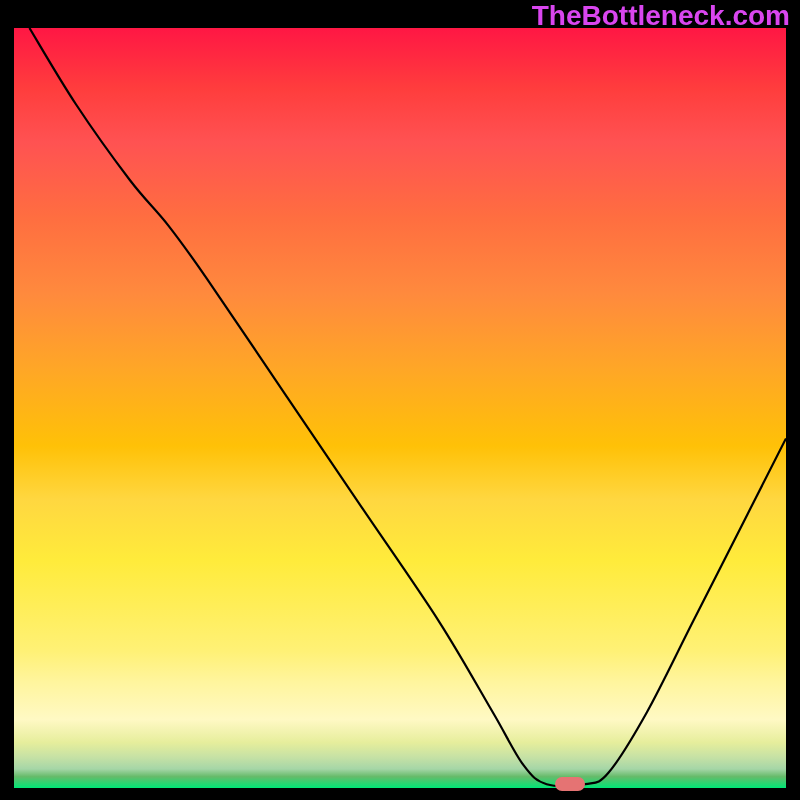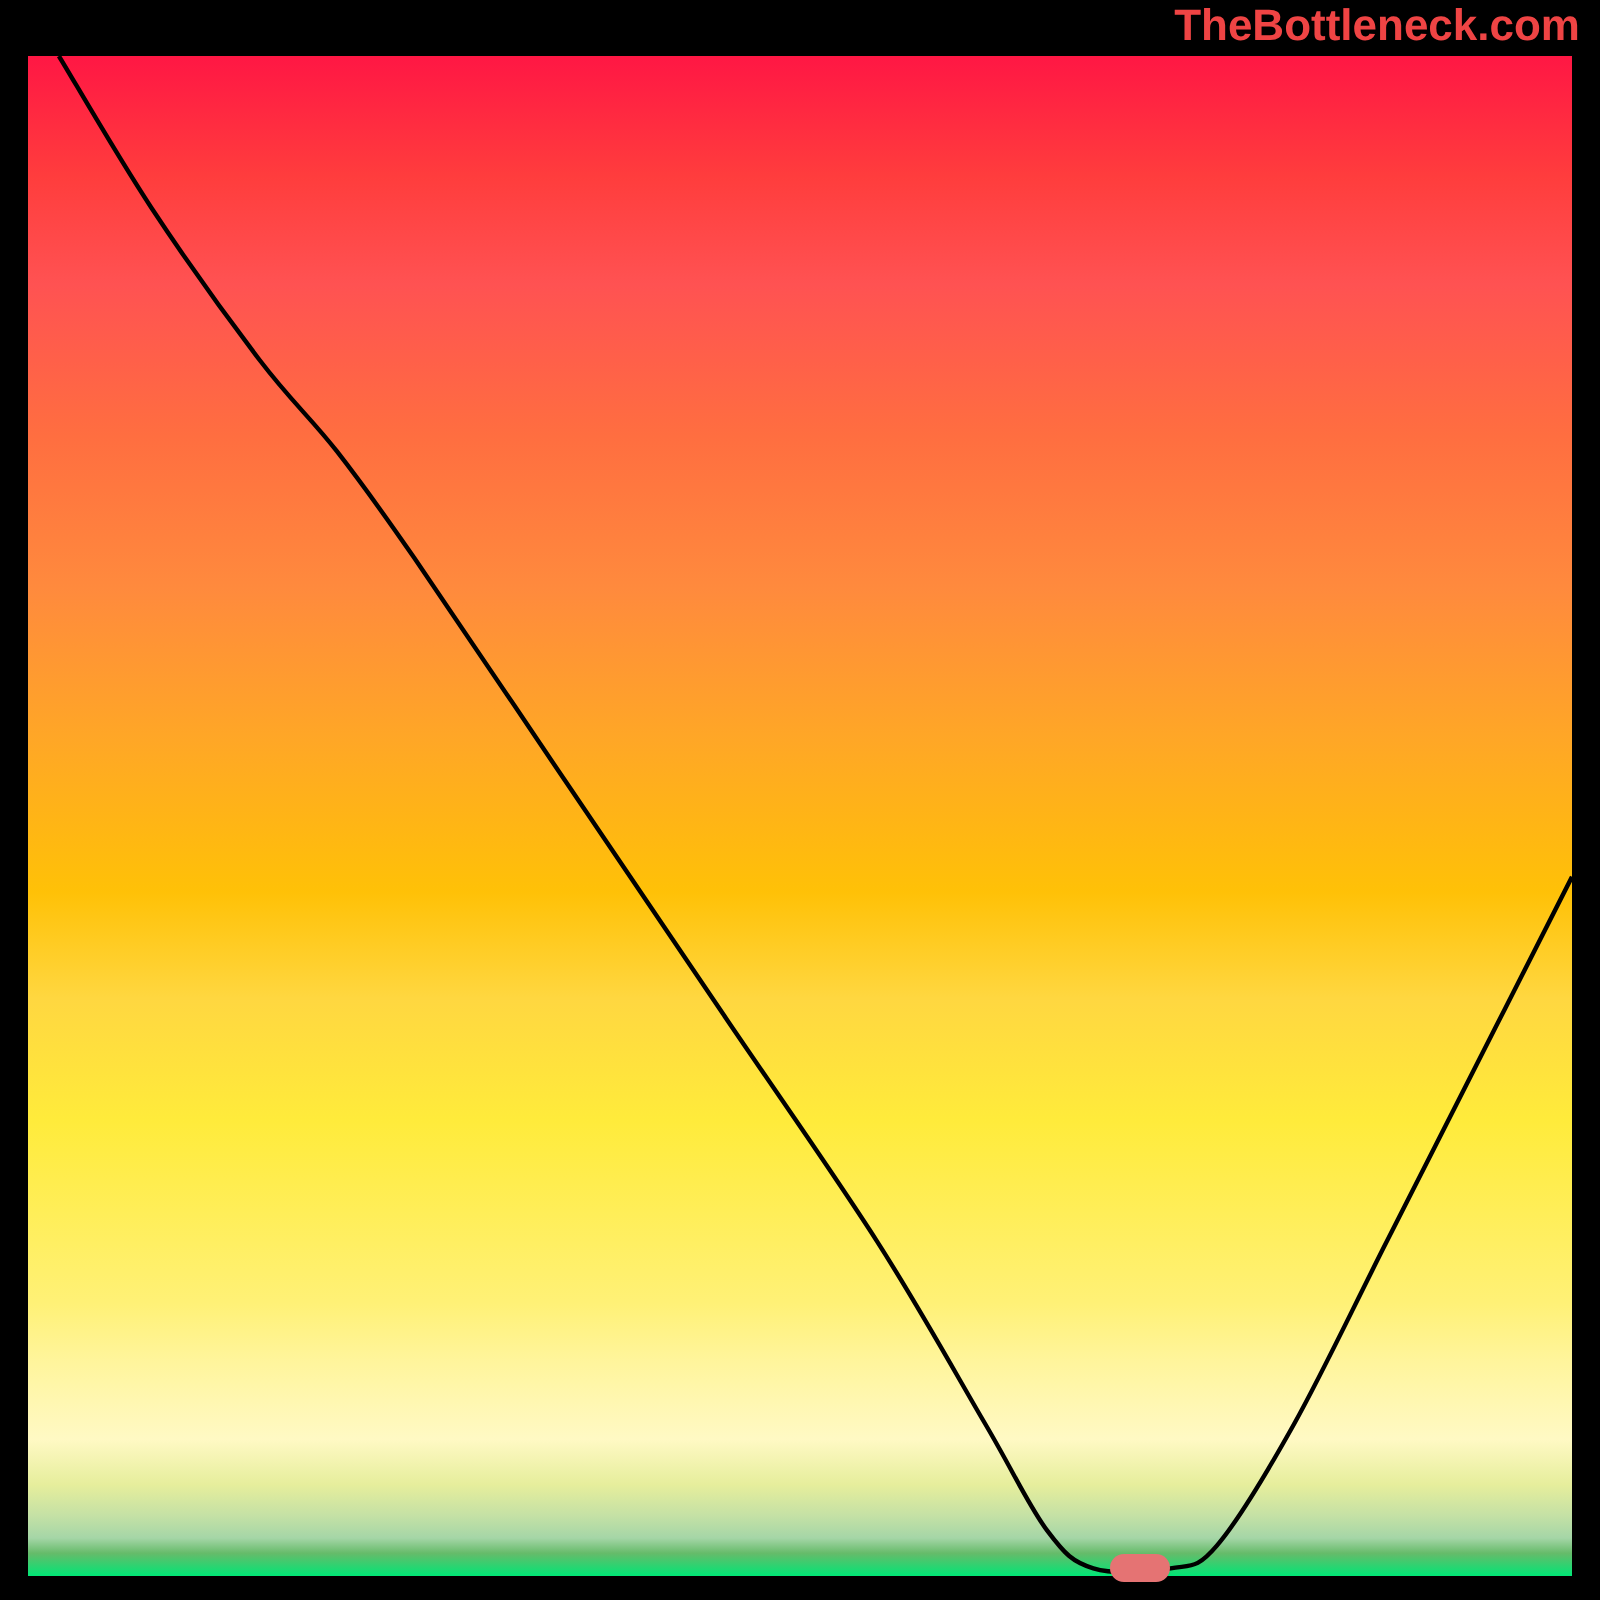--- a/index.html
+++ b/index.html
@@ -7,23 +7,23 @@
   .chart-container {
     position: relative;
     width: 800px;
     height: 800px;
     background: #000;
   }
   .watermark {
     position: absolute;
     top: 0;
     right: 10px;
-    color: #ef4444;
+    color: #d946ef;
     font-family: Arial, sans-serif;
-    font-size: 22px;
+    font-size: 28px;
     font-weight: bold;
     z-index: 10;
   }
   .plot-bg {
     position: absolute;
     left: 14px;
     top: 28px;
     width: 772px;
     height: 760px;
     background: linear-gradient(to bottom,

